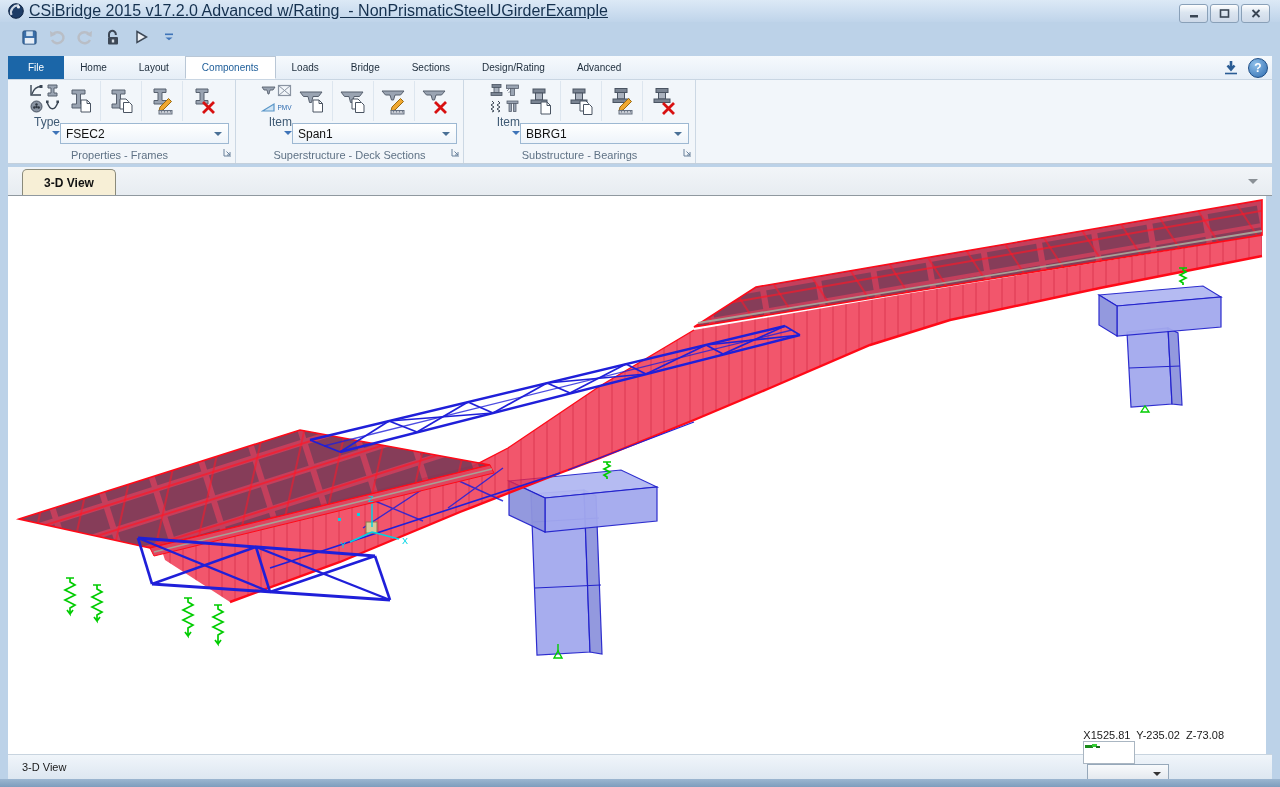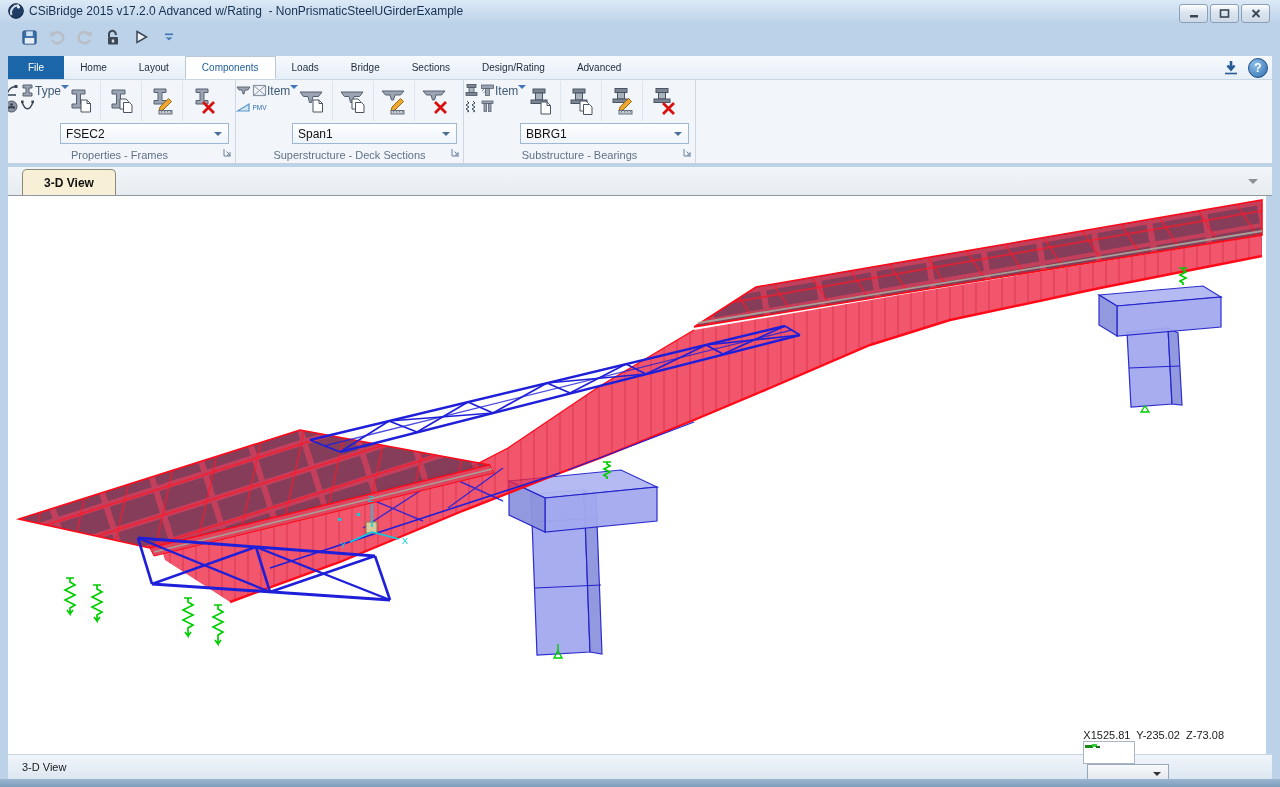--- a/index.html
+++ b/index.html
@@ -2,21 +2,21 @@
 <html style="--frame: #bcd2e8; --accent-blue: #1b66a8; --ribbon-bg: #f2f6fa; --group-label: #5f7285; --combo-border: #9db8d2; --tab-text: #1c2b3a; --active-tab-text: #1d5d99; --view-tab-bg: #f7efd6; --viewport-bg: #ffffff; --deck-red: #ee2742; --deck-top: #c13553; --deck-panel: #6d3c58; --grid-red: #ff1525; --edge-red: #ff0a18; --stiffener-red: #c51733; --brace-blue: #1f1fd9; --pier-fill: #a3a9ee; --pier-edge: #2222cc; --spring-green: #00cc00; --triad-cyan: #00d4e4;"><head>
 <meta charset="utf-8">
 <style>
   html,body{margin:0;padding:0;background:#8aa8c6;font-family:"Liberation Sans",sans-serif;}
   .app{position:relative;width:1280px;height:787px;background:var(--frame);overflow:hidden;
        box-sizing:border-box;}
   
   .titlebar{position:absolute;left:0;top:0;width:1280px;height:22px;
     background:linear-gradient(#dcE9f6,#bfd4ea);display:flex;align-items:center;}
   .app-icon{width:16px;height:16px;margin:0 5px 0 8px;}
-  .title-text{font-size:12px;color:#15314f;white-space:pre;}
+  .title-text{font-size:16px;color:#15314f;white-space:pre;text-decoration:underline;}
   .win-controls{position:absolute;right:10px;top:4px;display:flex;gap:2px;}
   .winbtn{width:27px;height:17px;border:1px solid #89a0b8;border-radius:3px;
     background:linear-gradient(#fefefe,#dbe5f0 45%,#cdd9e8);display:flex;align-items:center;justify-content:center;}
   .winbtn svg{display:block}
   
   .qat{position:absolute;left:18px;top:24px;height:26px;display:flex;align-items:center;gap:6px;}
   .qbtn{width:22px;height:22px;display:flex;align-items:center;justify-content:center;border-radius:2px;}
   
   .tabrow{position:absolute;left:4px;top:56px;width:1272px;height:24px;
     background:linear-gradient(#f6fafd,#e6eef7);display:flex;align-items:stretch;
@@ -27,21 +27,21 @@
   .tab-right-icons{position:absolute;right:8px;top:0;height:24px;display:flex;align-items:center;gap:8px;}
   .help-circle{width:18px;height:18px;border-radius:50%;background:radial-gradient(circle at 35% 30%,#8fc0ea,#2f6cb0);
     color:#fff;font-size:12px;font-weight:bold;display:flex;align-items:center;justify-content:center;
     border:1px solid #1e4e86;}
   
   .ribbon{position:absolute;left:4px;top:80px;width:1272px;height:84px;background:var(--ribbon-bg);
     border-bottom:1px solid #c4d0dc;box-sizing:border-box;display:flex;}
   .rgroup{position:relative;height:83px;border-right:1px solid #ccd8e4;box-sizing:border-box;
     display:flex;flex-direction:column;}
   .rg-main{display:flex;flex:1;}
-  .bigbtn{width:56px;display:flex;flex-direction:row;align-items:flex-start;padding-top:3px;}
+  .bigbtn{width:56px;display:flex;flex-direction:column;align-items:flex-end;padding-top:3px;}
   .bb-icons{display:grid;grid-template-columns:15px 15px;grid-template-rows:15px 15px;gap:1px;}
   .bb-label{font-size:12px;color:#3f5a74;margin-top:1px;}
   .bb-arrow{width:0;height:0;border-left:4px solid transparent;border-right:4px solid transparent;
     border-top:4px solid #3f74b8;margin-top:2px;}
   .rg-right{display:flex;flex-direction:column;flex:1;padding-right:6px;}
   .btnrow{display:flex;height:42px;align-items:center;}
   .ribbtn{width:40px;height:40px;display:flex;align-items:center;justify-content:center;
     border-right:1px solid #dde6ef;}
   .ribbtn:last-child{border-right:none;}
   .combo{height:19px;border:1px solid var(--combo-border);background:linear-gradient(#fff,#eef4fa);

